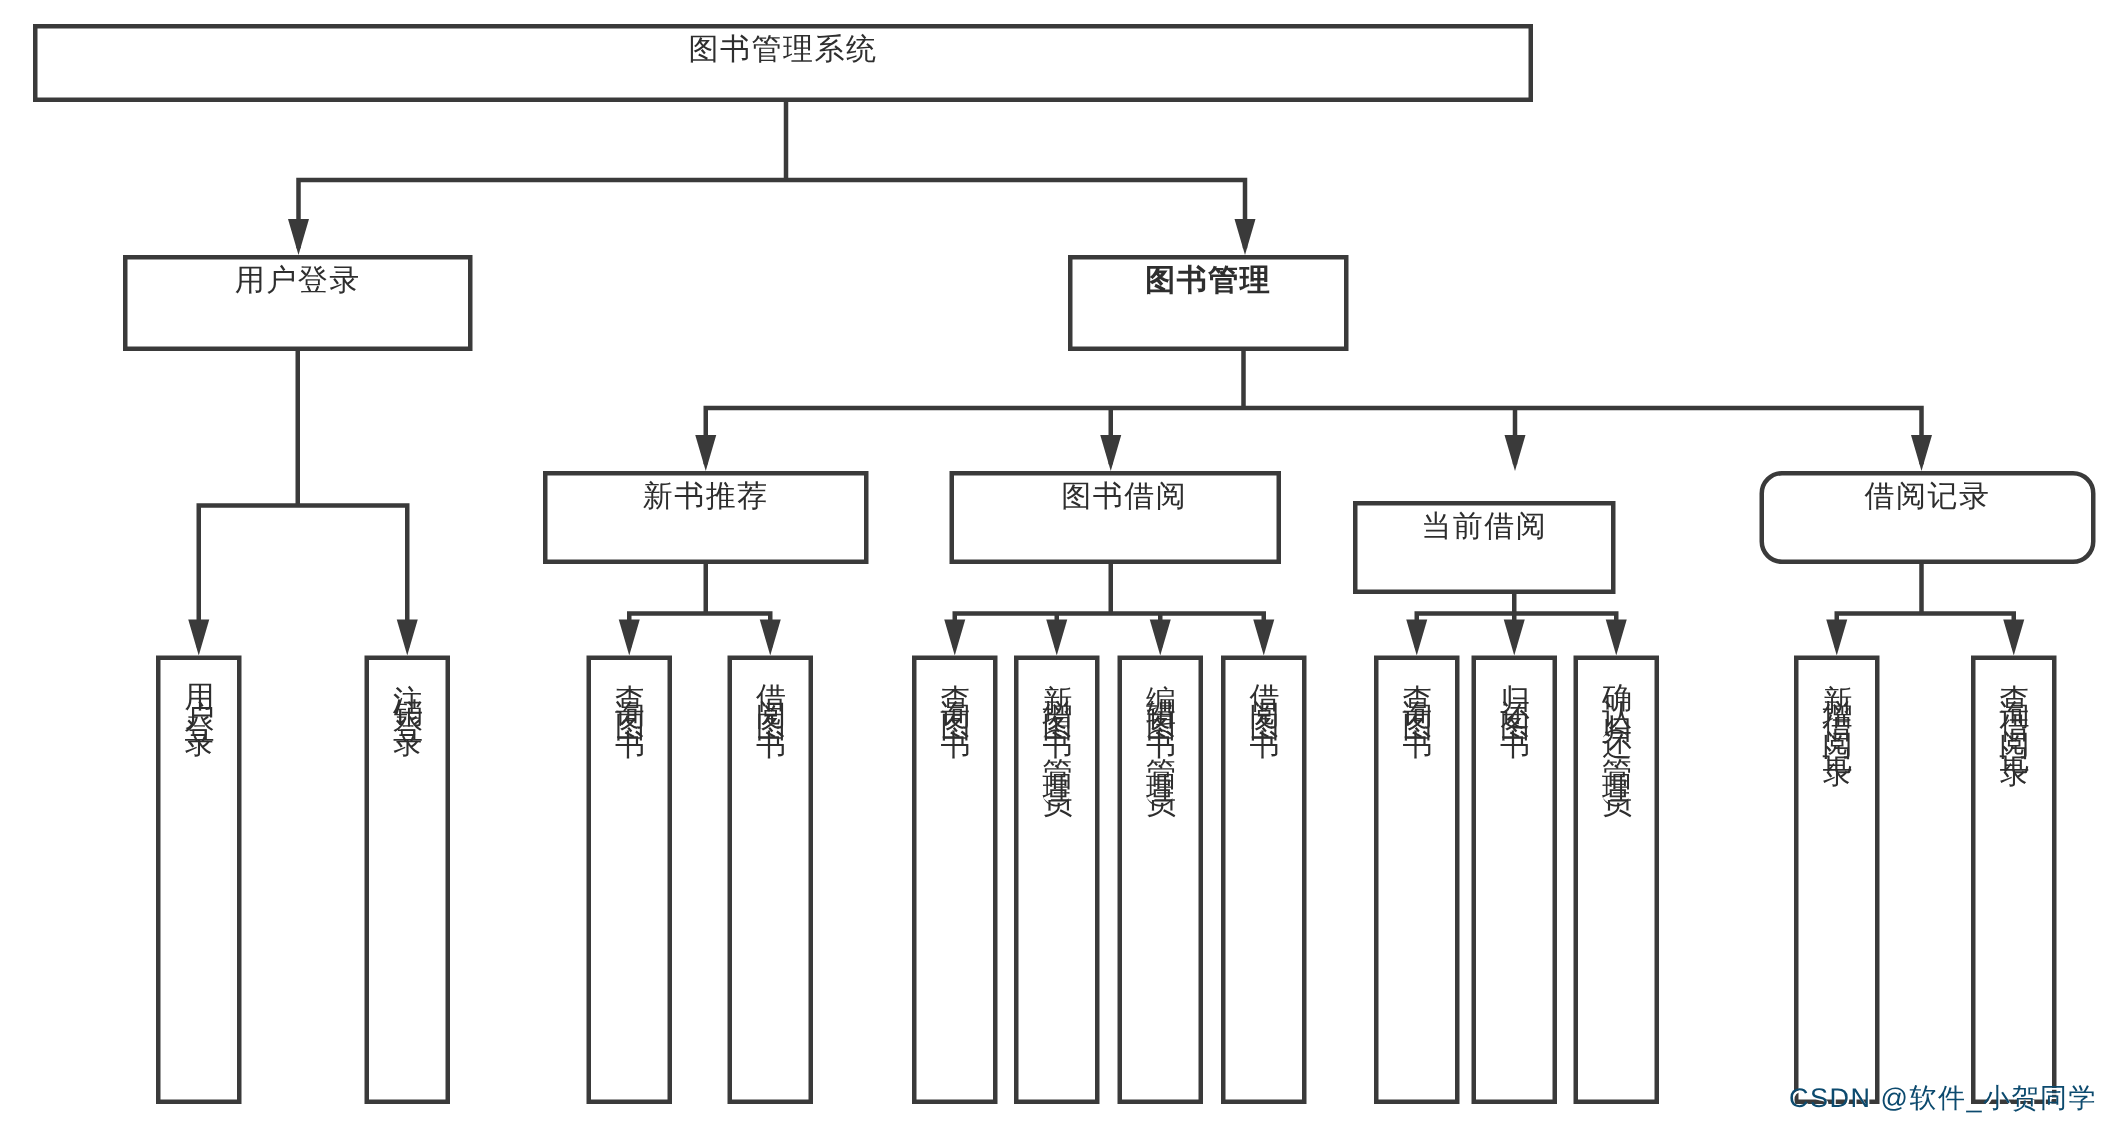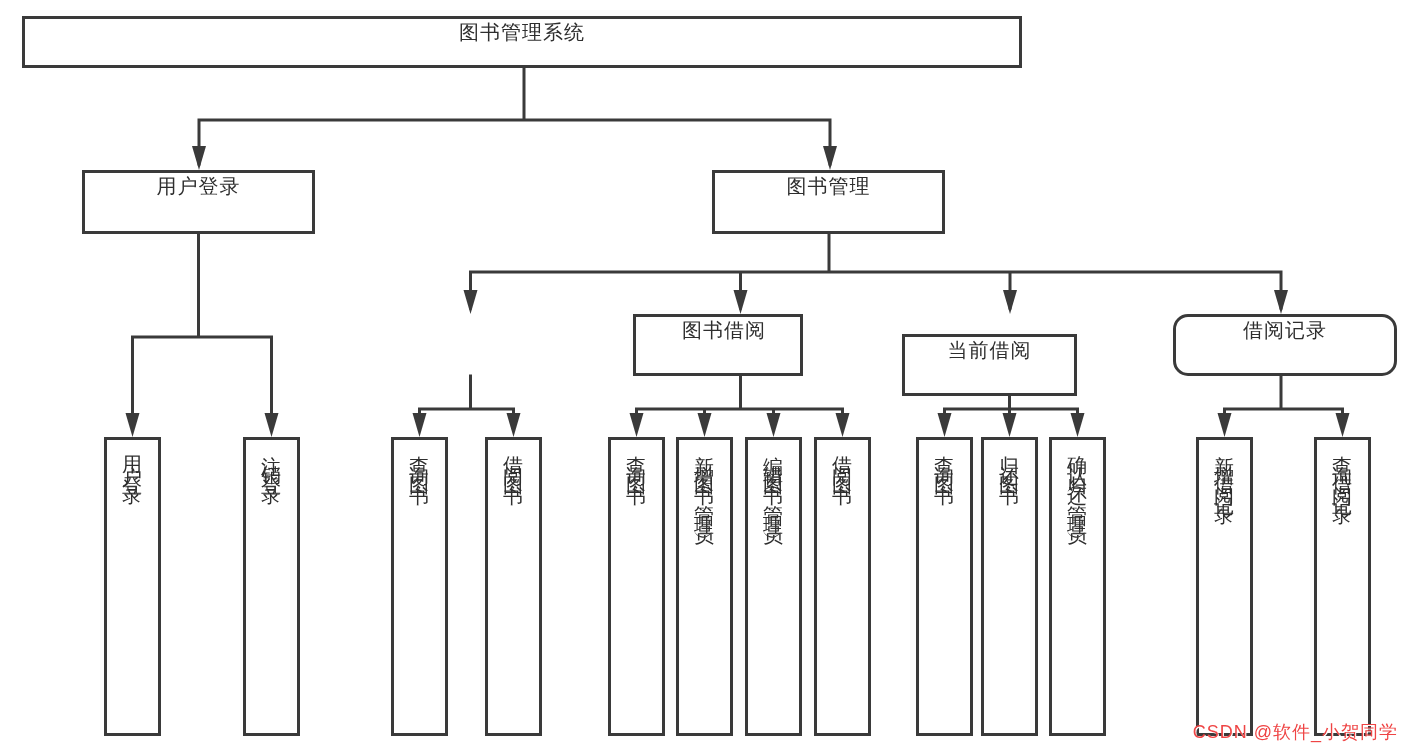--- a/index.html
+++ b/index.html
@@ -43,21 +43,21 @@
     writing-mode: vertical-rl;
     text-orientation: mixed;
     letter-spacing: 10px;
     line-height: 1;
   }
   .watermark {
     position: absolute;
     right: 7px;
     bottom: 3px;
     font-size: 18px;
-    color: #ef4444;
+    color: #0c4a6e;
     letter-spacing: 1px;
     text-shadow: 1px 1px 0 #ffffff;
   }
 </style>
 </head>
 <body>
 
 <div class="canvas">
 
   <svg class="connectors" viewBox="0 0 1405 747" xmlns="http://www.w3.org/2000/svg">
@@ -97,25 +97,28 @@
     <polygon points="1335.5,413 1349.5,413 1342.5,437"></polygon>
   </svg>
 
   <div class="node" style="left:22px; top:16px; width:1000px; height:52px;">
     <span>图书管理系统</span>
   </div>
 
   <div class="node lv2" style="left:82px; width:233px;">
     <span>用户登录</span>
   </div>
-  <div class="node lv2" style="left:712px; width:233px;">
+  <div class="node lv2" style="left:712px; width:187px;font-weight:bold;">
     <span>图书管理</span>
   </div>
 
-  <div class="node lv3" style="left:633px; width:170px;padding-left:12px;">
+  <div class="node lv3" style="left:362px; width:217px;">
+    <span>新书推荐</span>
+  </div>
+  <div class="node lv3" style="left:633px; width:221px;padding-left:12px;">
     <span>图书借阅</span>
   </div>
   <div class="node lv3" style="left:902px; width:175px;margin-top:20px;">
     <span>当前借阅</span>
   </div>
   <div class="node lv3" style="left:1173px; width:224px;border-radius:15px;">
     <span>借阅记录</span>
   </div>
 
   <div class="node leaf" style="left:104px;">

